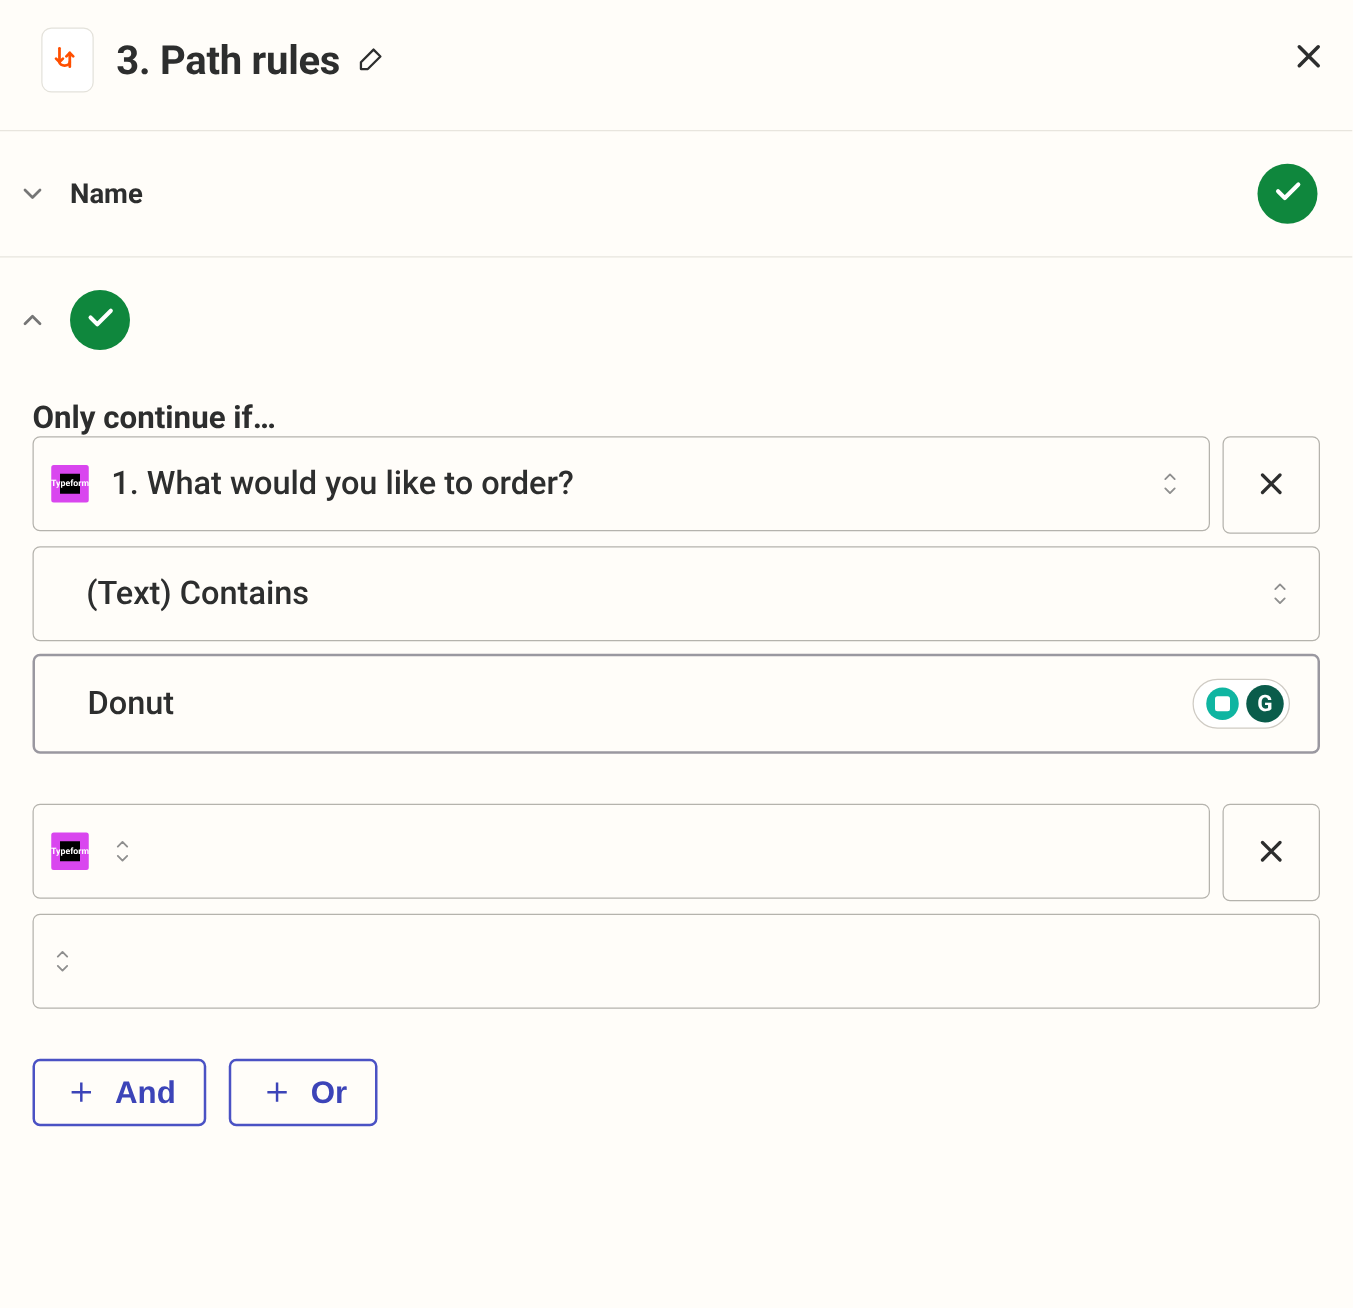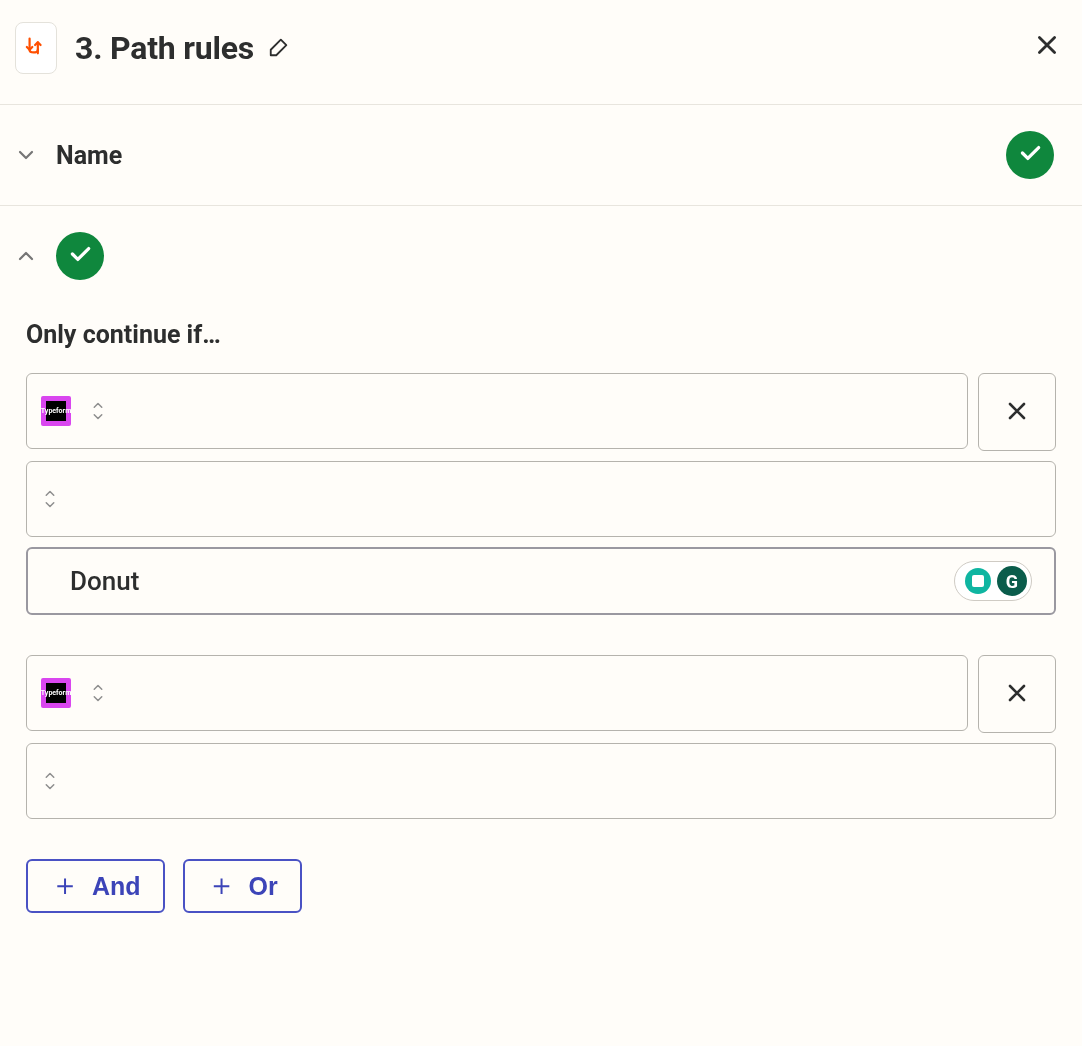--- a/index.html
+++ b/index.html
@@ -7,21 +7,21 @@
     font-family: -apple-system, BlinkMacSystemFont, "Segoe UI", Roboto, Helvetica, Arial, sans-serif;
     background: #fffdf9;
     color: #2d2e2e;
     width: 1082px;
   }
 
   
   .header {
     display: flex;
     align-items: center;
-    padding: 22px 22px 30px 15px;
+    padding: 22px 22px 30px 33px;
     position: relative;
     border-bottom: 1px solid #e8e5de;
     text-align: right;
   }
   .step-icon-box {
     width: 42px; height: 52px;
     border: 1px solid #e4e2db;
     border-radius: 8px;
     display: flex; align-items: center; justify-content: center;
     background: #fff;
@@ -50,70 +50,69 @@
     display: flex; align-items: center;
     padding: 26px 28px 26px 14px;
     border-bottom: 1px solid #e8e5de;
     cursor: pointer;
     gap: 18px;
   }
   .section-row.open { border-bottom: none; padding-bottom: 10px;}
   .chev { display: inline-flex; }
   .chev svg { width: 24px; height: 24px; stroke: #767676; }
   .section-title {
-    font-size: 25px;
+    font-size: 22px;
     font-weight: 700;
     flex: 1;
   }
   .status-badge {
     width: 48px; height: 48px;
     border-radius: 50%;
     background: #0f873d;
     display: flex; align-items: center; justify-content: center;
   }
   .status-badge svg { width: 26px; height: 26px; }
 
   
   .rules-body { padding: 30px 26px 40px 26px; }
   .only-continue {
     font-size: 25px;
     font-weight: 700;
-    margin-bottom: 24px;
   }
 
   .rule-group { margin-bottom: 40px; }
 
   .field-row {
     display: flex; gap: 10px; margin-bottom: 10px;
   }
   .field {
     flex: 1;
     border: 1px solid #b5b3ad;
     border-radius: 6px;
     background: #fffdf9;
     height: 76px;
     display: flex; align-items: center;
     padding: 0 18px 0 14px;
     cursor: pointer;
     position: relative;
   }
   .field.input-like {
     border: 2px solid #9a98a0;
-    height: 68px;
+    height: 80px;
   }
   .app-icon {
     width: 30px; height: 30px;
     background: #000;
     color: #fff;
     font-size: 7px;
     font-weight: 700;
     display: inline-flex;
     align-items: center; justify-content: center;
     margin-right: 18px;
-    border: 5px solid #d946ef;
+    border: 7px solid #d946ef;
     border-radius: 2px;
     padding: 0 3px;
     text-align: center;
   }
   .field-label {
     font-size: 26px;
     font-weight: 500;
     flex: 1;
   }
   .light-pad { padding-left: 28px; }
@@ -242,39 +241,41 @@
   </div>
 </div>
 
 <div class="rules-body">
   <div class="only-continue">Only continue if…</div>
 
   <div class="rule-group">
     <div class="field-row">
       <div class="field">
         <span class="app-icon">Typeform</span>
+        <span class="field-label">1. What would you like to order?</span>
         <span class="sort-toggle">
           <svg viewBox="0 0 24 12" fill="none" stroke-width="2" stroke-linecap="round" stroke-linejoin="round">
               <path d="M7 9l5-5 5 5"></path>
             </svg>
           <svg viewBox="0 0 24 12" fill="none" stroke-width="2" stroke-linecap="round" stroke-linejoin="round">
               <path d="M7 3l5 5 5-5"></path>
             </svg>
         </span>
       </div>
       <button class="del-btn">
         <span>
           <svg viewBox="0 0 24 24" fill="none" stroke="#2d2e2e" stroke-width="2.6" stroke-linecap="round">
               <path d="M5 5l14 14M19 5L5 19"></path>
             </svg>
         </span>
       </button>
     </div>
     <div class="field-row">
       <div class="field">
+        <span class="field-label light-pad">(Text) Contains</span>
         <span class="sort-toggle">
           <svg viewBox="0 0 24 12" fill="none" stroke-width="2" stroke-linecap="round" stroke-linejoin="round">
               <path d="M7 9l5-5 5 5"></path>
             </svg>
           <svg viewBox="0 0 24 12" fill="none" stroke-width="2" stroke-linecap="round" stroke-linejoin="round">
               <path d="M7 3l5 5 5-5"></path>
             </svg>
         </span>
       </div>
     </div>

